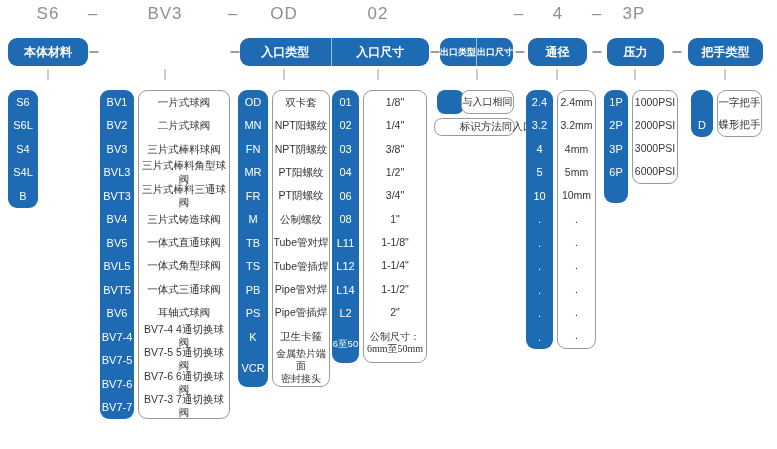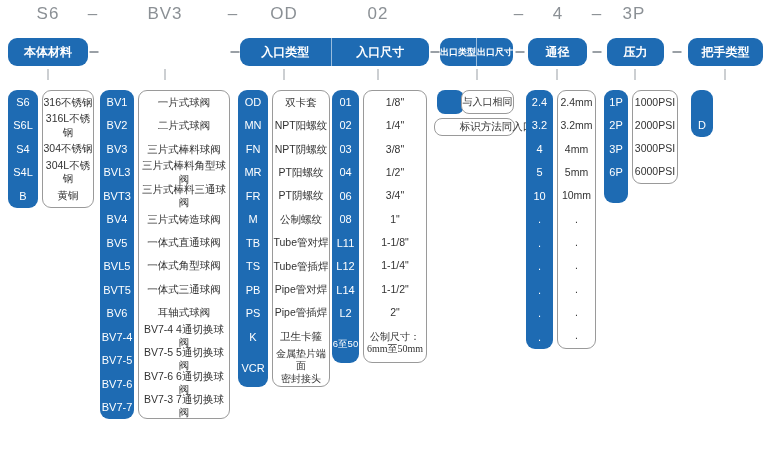--- a/index.html
+++ b/index.html
@@ -129,27 +129,20 @@
     <div class="vtick" style="left: 557px;"></div>
     <div class="vtick" style="left: 635px;"></div>
     <div class="vtick" style="left: 725px;"></div>
     <div class="codes-strip" style="left: 8px; width: 30px; height: 117.5px;">
       <div class="code-cell" style="height: 23.5px;">S6</div>
       <div class="code-cell" style="height: 23.5px;">S6L</div>
       <div class="code-cell" style="height: 23.5px;">S4</div>
       <div class="code-cell" style="height: 23.5px;">S4L</div>
       <div class="code-cell" style="height: 23.5px;">B</div>
     </div>
-    <div class="descs-box" style="left: 42px; width: 52px; height: 117.5px;">
-      <div class="desc-cell" style="height: 23.5px;">316不锈钢</div>
-      <div class="desc-cell" style="height: 23.5px;">316L不锈钢</div>
-      <div class="desc-cell" style="height: 23.5px;">304不锈钢</div>
-      <div class="desc-cell" style="height: 23.5px;">304L不锈钢</div>
-      <div class="desc-cell" style="height: 23.5px;">黄铜</div>
-    </div>
     <div class="codes-strip" style="left: 100px; width: 34px; height: 329px;">
       <div class="code-cell" style="height: 23.5px;">BV1</div>
       <div class="code-cell" style="height: 23.5px;">BV2</div>
       <div class="code-cell" style="height: 23.5px;">BV3</div>
       <div class="code-cell" style="height: 23.5px;">BVL3</div>
       <div class="code-cell" style="height: 23.5px;">BVT3</div>
       <div class="code-cell" style="height: 23.5px;">BV4</div>
       <div class="code-cell" style="height: 23.5px;">BV5</div>
       <div class="code-cell" style="height: 23.5px;">BVL5</div>
       <div class="code-cell" style="height: 23.5px;">BVT5</div>
@@ -266,13 +259,17 @@
     <div class="descs-box" style="left: 632px; width: 46px; height: 94px;">
       <div class="desc-cell" style="height: 23.5px;">1000PSI</div>
       <div class="desc-cell" style="height: 23.5px;">2000PSI</div>
       <div class="desc-cell" style="height: 23.5px;">3000PSI</div>
       <div class="desc-cell" style="height: 23.5px;">6000PSI</div>
     </div>
     <div class="codes-strip" style="left: 691px; width: 22px; height: 47px;">
       <div class="code-cell" style="height: 23.5px;"></div>
       <div class="code-cell" style="height: 23.5px;">D</div>
     </div>
+    <div class="descs-box" style="left: 717px; width: 45px; height: 47px;">
+      <div class="desc-cell" style="height: 23.5px;">一字把手</div>
+      <div class="desc-cell" style="height: 23.5px;">蝶形把手</div>
+    </div>
   </div>
 
 </body></html>

